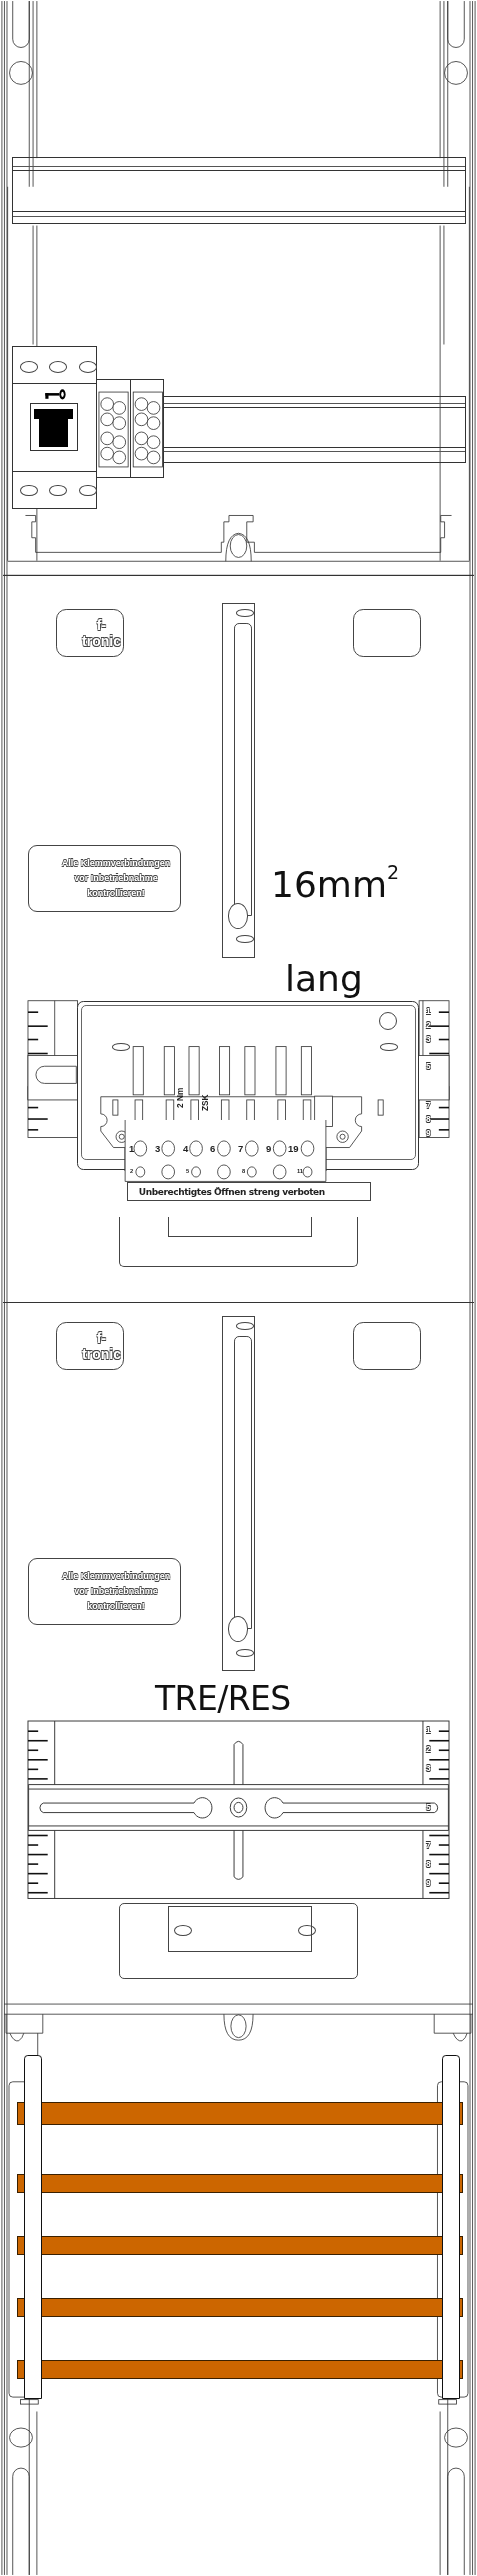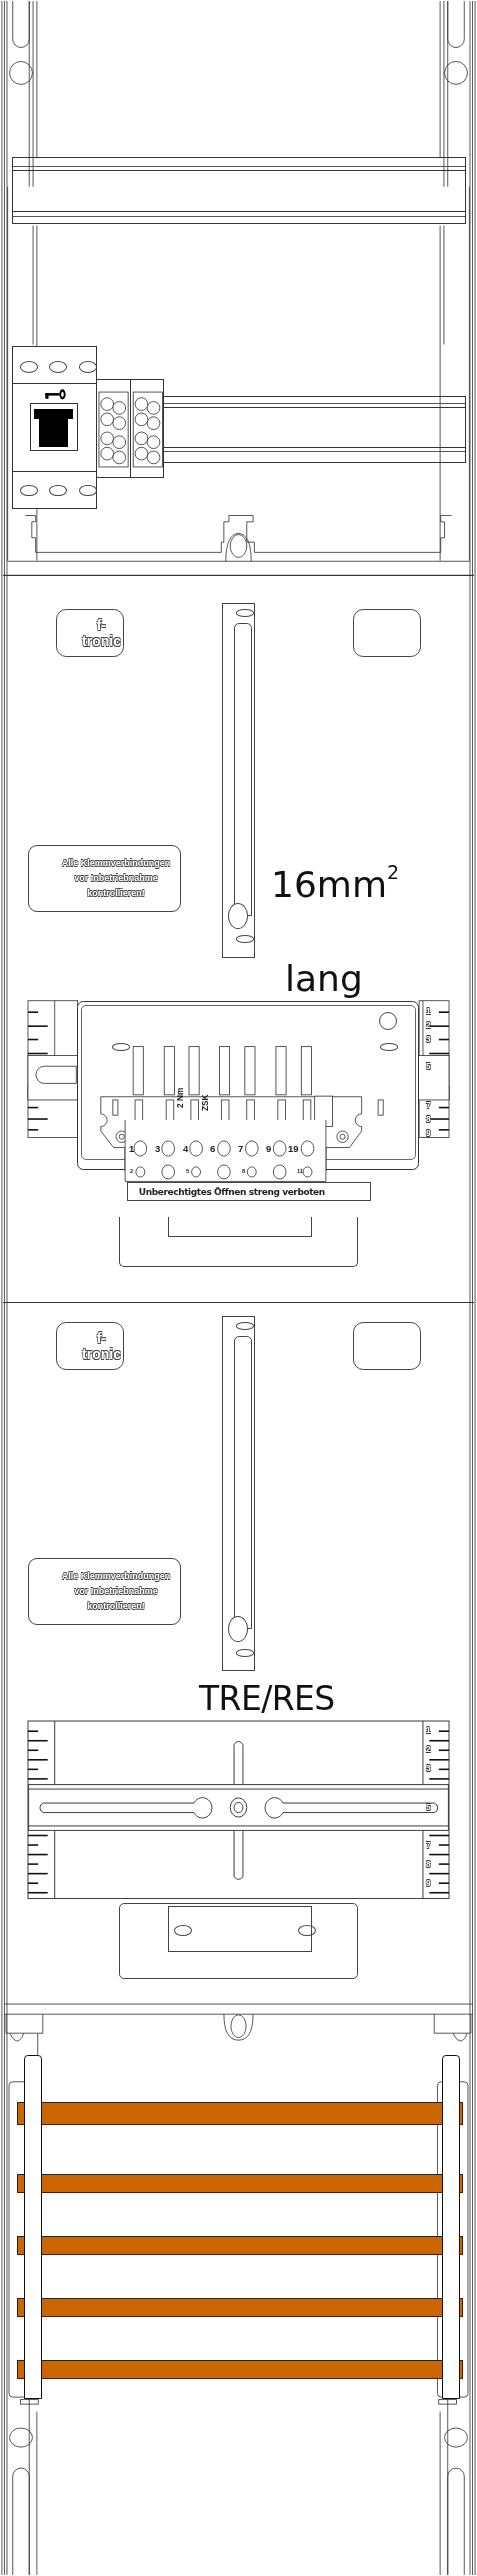--- a/index.html
+++ b/index.html
@@ -326,21 +326,21 @@
   <span class="abs thin" style="left:4.5px;top:299px;width:20.4px;height:25.5px;border-radius:50%;background:#fff;"></span>
   <span class="abs thin" style="left:12.7px;top:332px;width:6.4px;height:7.6px;border-radius:50%;"></span>
 </div>
 
 <div class="label-box" style="left:28px;top:1558px;width:153px;height:67px;border-radius:9px;flex-direction:column;">
   <span class="outline-txt" style="font-size:9px;line-height:15.3px;">Alle Klemmverbindungen</span>
   <span class="outline-txt" style="font-size:9px;line-height:15.3px;">vor Inbetriebnahme</span>
   <span class="outline-txt" style="font-size:9px;line-height:15.3px;">kontrollieren!</span>
 </div>
 
-<div class="bigtxt" style="left:155px;top:1682px;font-size:33px;letter-spacing:-0.6px;margin-left:44px;">TRE/RES</div>
+<div class="bigtxt" style="left:155px;top:1682px;font-size:33px;letter-spacing:-0.6px;">TRE/RES</div>
 
 <svg width="477" height="191" style="top:1719px;" viewBox="0 0 750 300">
   <g stroke="#333" stroke-width="1.5" fill="#fff">
     <rect x="44" y="3" width="662" height="279"></rect>
     <line x1="86" y1="3" x2="86" y2="282"></line>
     <line x1="665" y1="3" x2="665" y2="282"></line>
     <path d="M368 40 Q375 30 382 40 V248 Q375 256 368 248 Z"></path>
     <rect x="45" y="103" width="660" height="72"></rect>
     <line x1="45" y1="110" x2="705" y2="110"></line>
     <line x1="45" y1="168" x2="705" y2="168"></line>

